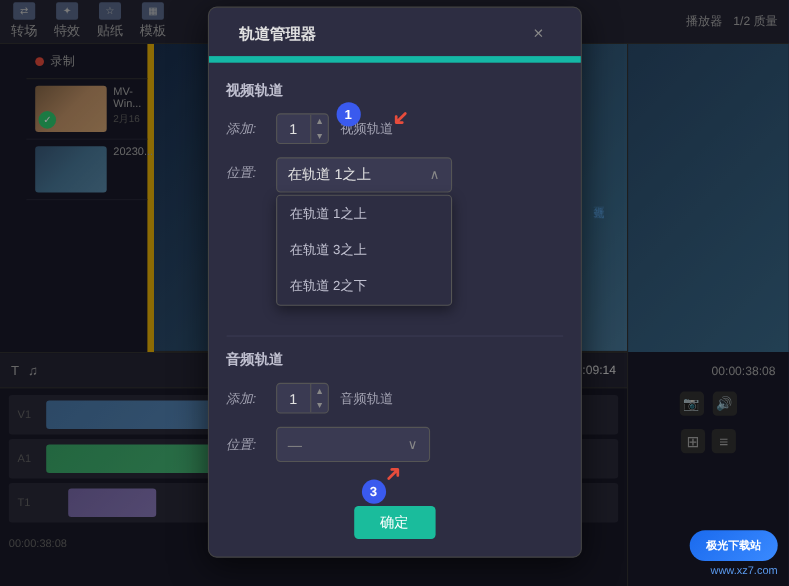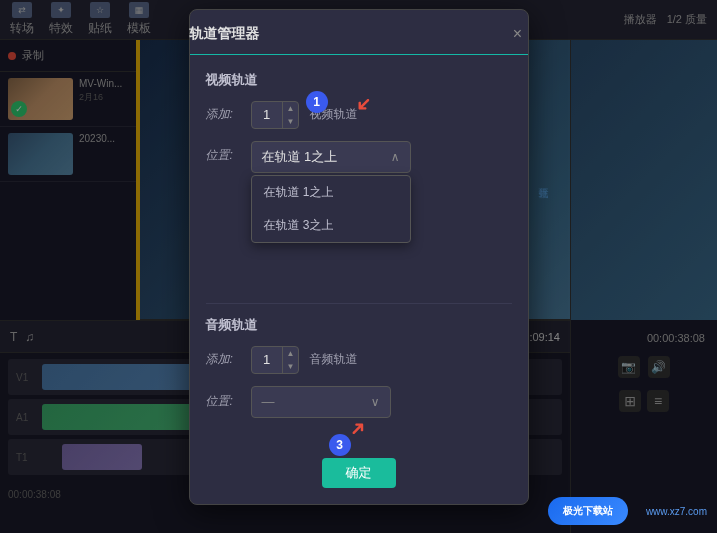--- a/index.html
+++ b/index.html
@@ -57,21 +57,22 @@
       gap: 10px;
     }
 
     
     .left-panel {
       position: absolute;
       top: 40px; left: 0;
       width: 140px;
       height: 493px;
       background: #1a1a2a;
-      border-right: 4px solid #eab308;
+      border-right: 6px solid #eab308;
+      padding-left: 24px;
     }
 
     
     .record-area {
       padding: 8px;
       border-bottom: 1px solid #333;
       display: flex;
       align-items: center;
       gap: 6px;
     }
@@ -261,22 +262,22 @@
       border: 1px solid #444;
       border-radius: 8px;
       width: 340px;
       box-shadow: 0 8px 32px rgba(0,0,0,0.6);
       position: relative;
     }
     .modal-header {
       display: flex;
       align-items: center;
       justify-content: space-between;
-      padding: 14px 0 10px;
-      border-bottom: 1px solid #14b8a6;
+      padding: 14px 28px 10px;
+      border-bottom: 6px solid #14b8a6;
       gap: 28px;
     }
     .modal-title {
       color: #e0e0e0;
       font-size: 14px;
       font-weight: bold;
     }
     .modal-close {
       color: #888;
       font-size: 16px;
@@ -448,22 +449,23 @@
       font-family: inherit;
     }
 
     
     .watermark {
       position: absolute;
       bottom: 8px;
       right: 10px;
       z-index: 200;
       display: flex;
-      align-items: center;
-      gap: 18px;
+      flex-direction: column;
+      align-items: flex-end;
+      gap: 4px;
     }
     .watermark-logo {
       width: 80px;
       height: 28px;
       background: linear-gradient(135deg, #1a6aee 0%, #3a8aff 100%);
       border-radius: 14px;
       display: flex;
       align-items: center;
       justify-content: center;
       color: white;
@@ -615,20 +617,21 @@
         <span class="form-label" style="margin-top:6px;">位置:</span>
         <div class="dropdown-container">
           <div class="position-dropdown">
             <span class="position-dropdown-label">在轨道 1之上</span>
             <span class="dropdown-arrow">∧</span>
           </div>
 
           <div class="dropdown-menu">
             <div class="dropdown-item">在轨道 1之上</div>
             <div class="dropdown-item">在轨道 3之上</div>
+            <div class="dropdown-item">在轨道 2之下</div>
           </div>
         </div>
       </div>
 
       <div class="divider" style="margin-top:130px;"></div>
 
       <div class="section-label">音频轨道</div>
 
       <div class="form-row">
         <span class="form-label">添加:</span>

